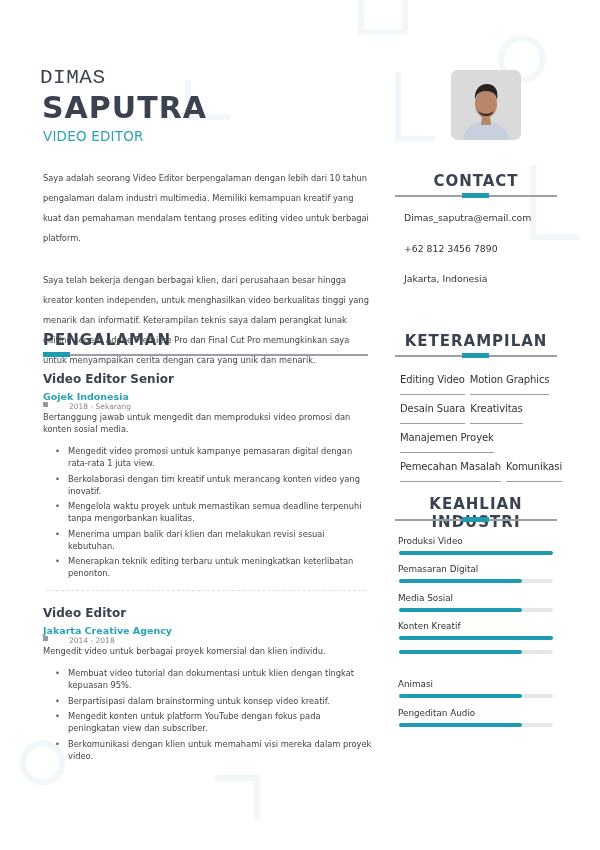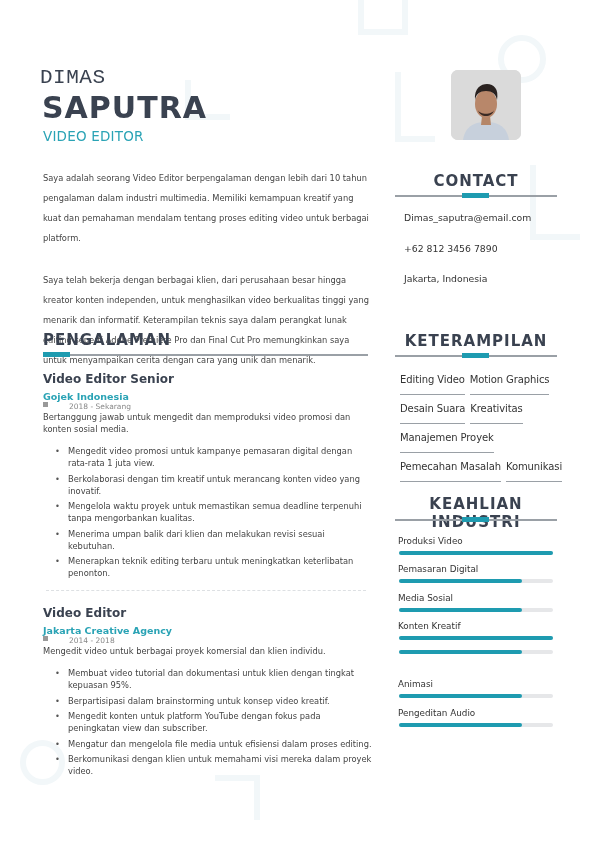--- a/index.html
+++ b/index.html
@@ -117,21 +117,20 @@
   <div class="job-company">Jakarta Creative Agency</div>
   <div class="job-period">
     <span class="cal-icon"></span>
     <span>2014 - 2018</span>
   </div>
   <div class="job-desc">Mengedit video untuk berbagai proyek komersial dan klien individu.</div>
   <ul class="job-bullets">
     <li>Membuat video tutorial dan dokumentasi untuk klien dengan tingkat kepuasan 95%.</li>
     <li>Berpartisipasi dalam brainstorming untuk konsep video kreatif.</li>
     <li>Mengedit konten untuk platform YouTube dengan fokus pada peningkatan view dan subscriber.</li>
-    <li>Mengatur dan mengelola file media untuk efisiensi dalam proses editing.</li>
     <li>Berkomunikasi dengan klien untuk memahami visi mereka dalam proyek video.</li>
   </ul>
 </div>
 
 <div class="side-title" style="top:332px;">KETERAMPILAN</div>
 <div class="side-rule" style="top:355px;">
     <div class="accent"></div>
   </div>
 <div class="skill-tags">
   <div class="skill-row">

